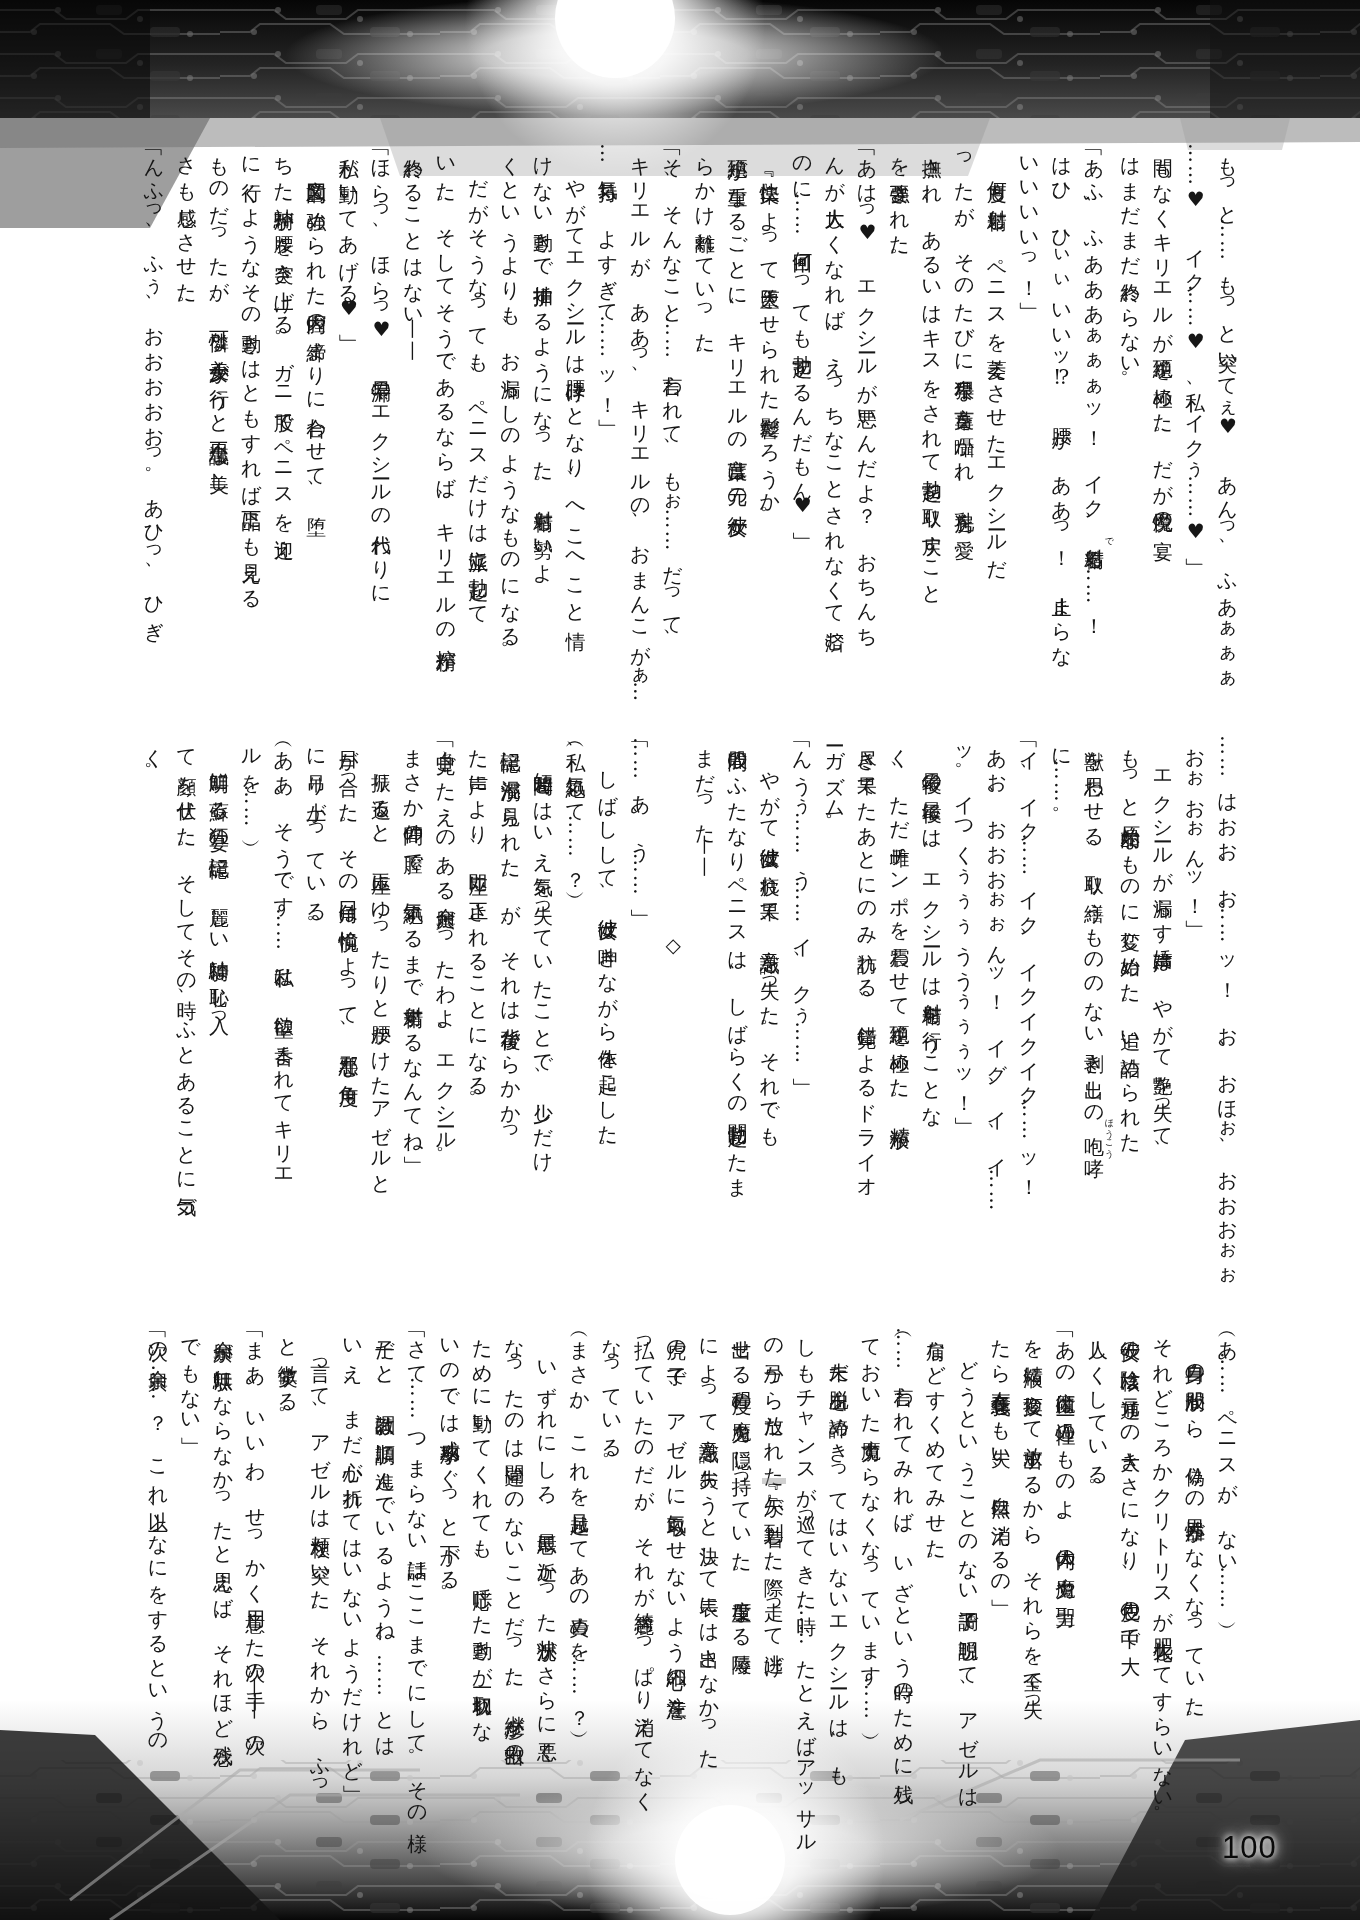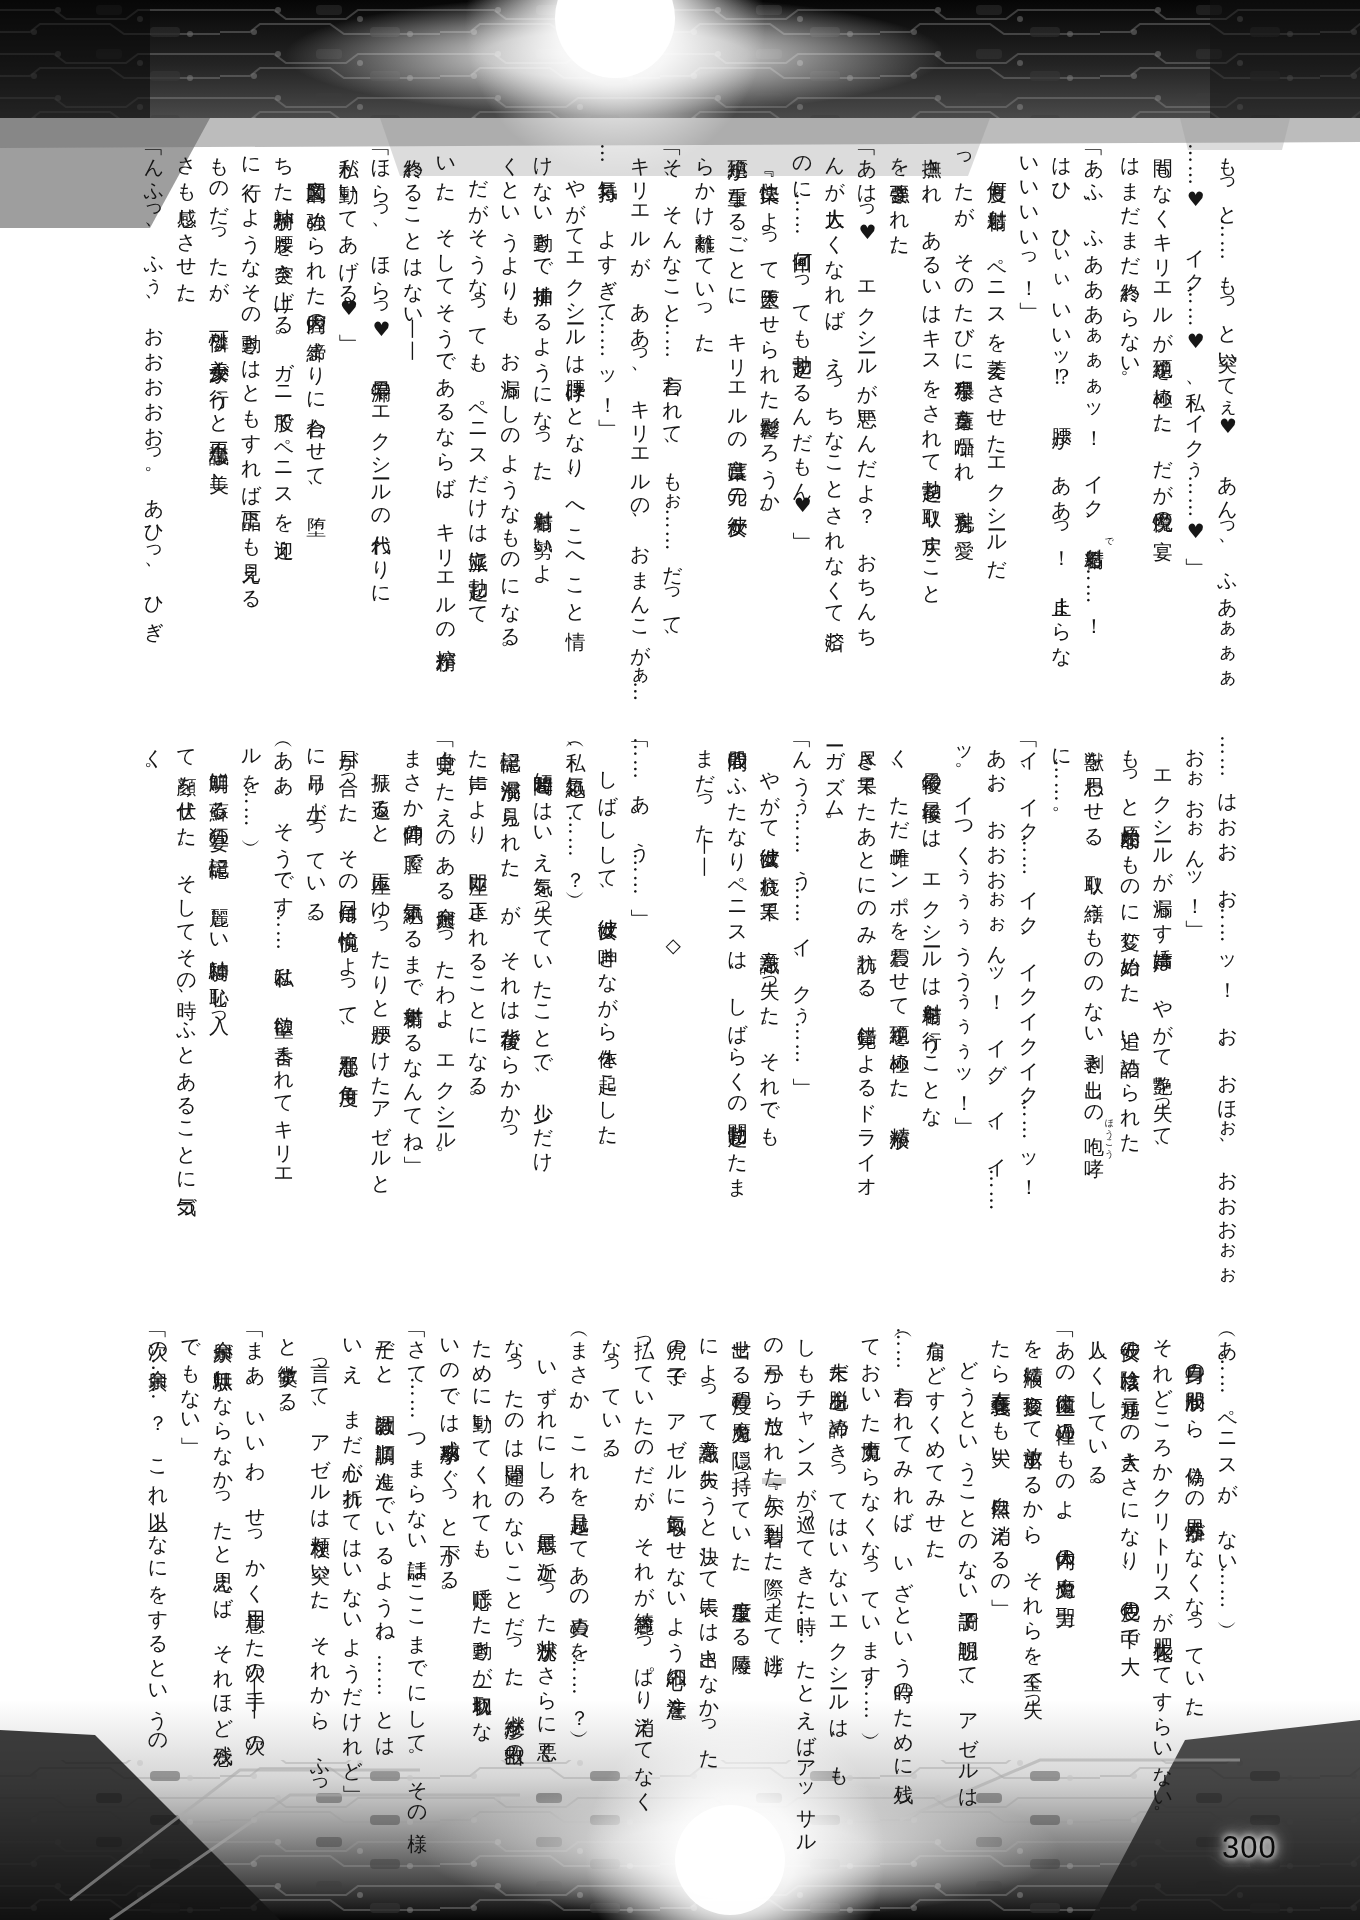--- a/index.html
+++ b/index.html
@@ -201,13 +201,13 @@
   <g stroke="#aaaaaa" stroke-width="3" opacity="0.6" fill="none">
     <path d="M70 200 L240 70 L420 70"></path>
     <path d="M110 220 L290 95 L520 95"></path>
     <path d="M900 120 L1040 60 L1240 60"></path>
   </g>
   <ellipse cx="740" cy="150" rx="320" ry="70" fill="url(#flare)" opacity="0.75"></ellipse>
   <circle cx="735" cy="155" r="150" fill="url(#flare)"></circle>
   <circle cx="730" cy="160" r="55" fill="#ffffff" opacity="0.95"></circle>
 </svg>
 
-<div id="pagenum">300</div>
+<div id="pagenum">100</div>
 
 </body></html>

